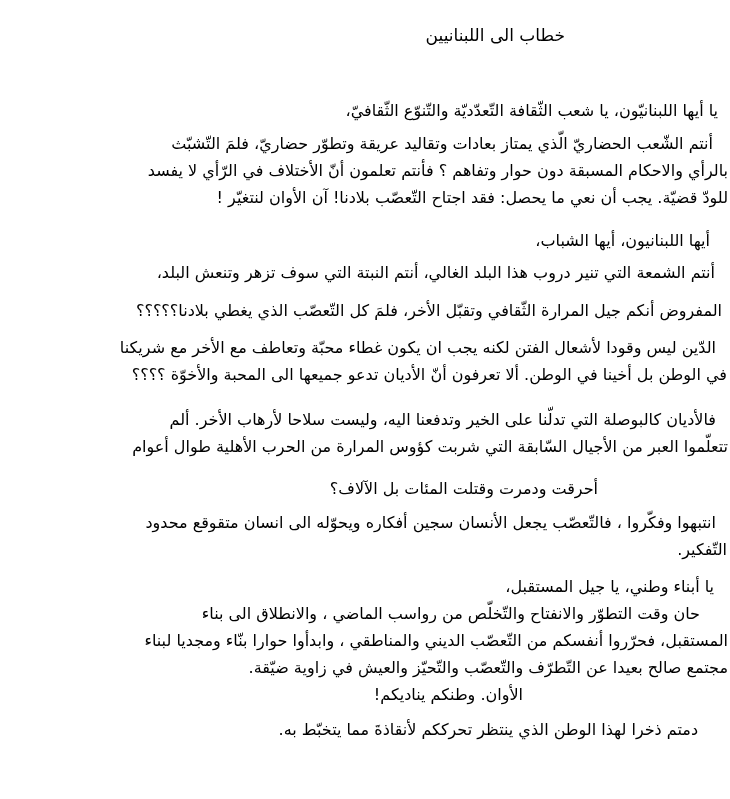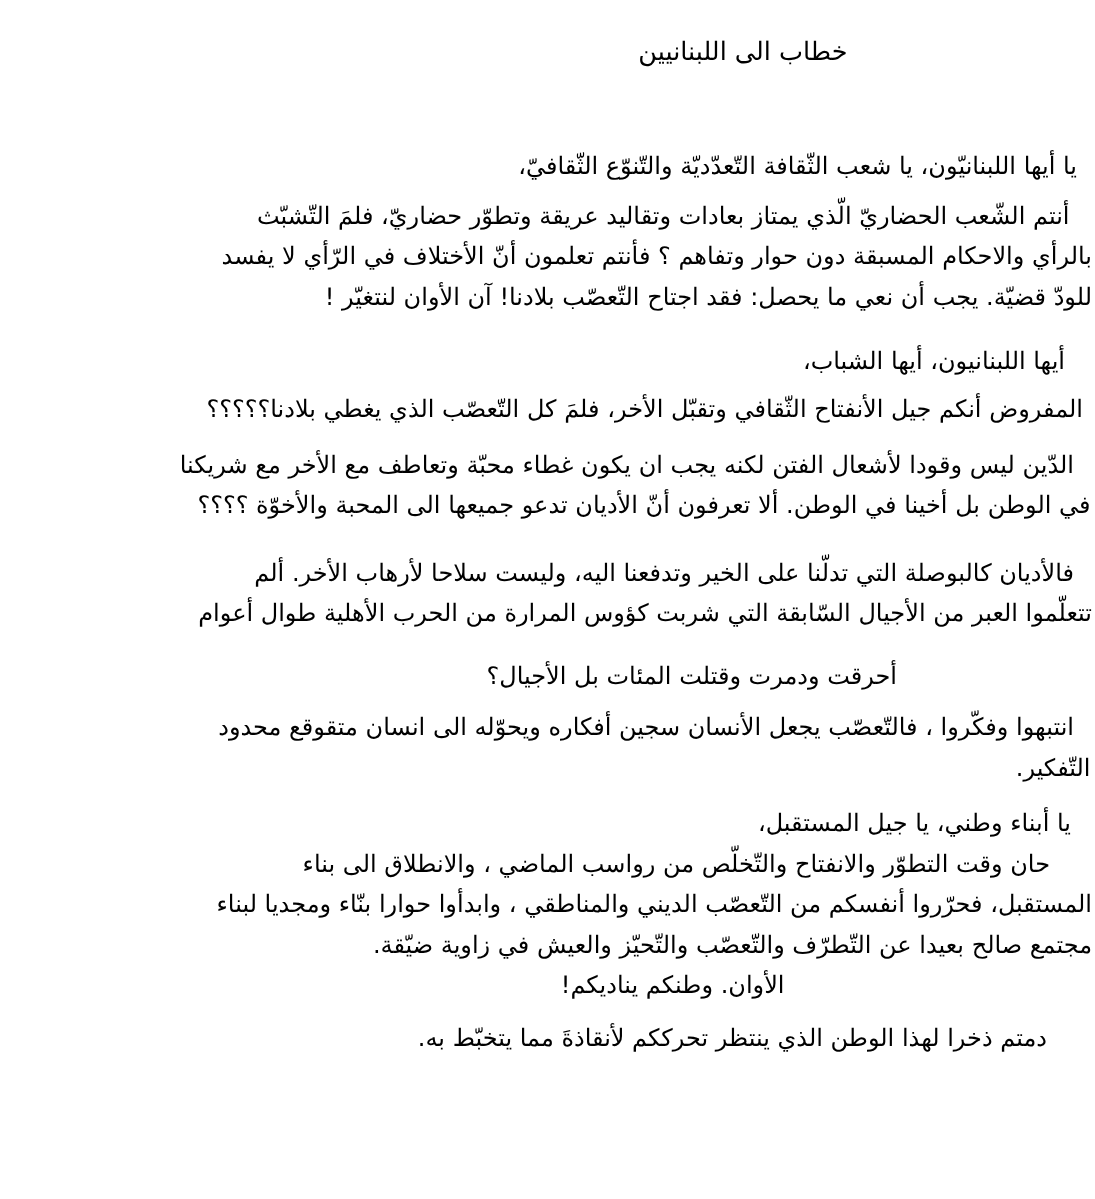--- a/index.html
+++ b/index.html
@@ -54,29 +54,30 @@
 <div class="doc">
   <div class="ln title l1">خطاب الى اللبنانيين</div>
 
   <div class="ln l2">يا أيها اللبنانيّون، يا شعب الثّقافة التّعدّديّة والتّنوّع الثّقافيّ،</div>
 
   <div class="ln l3">أنتم الشّعب الحضاريّ الّذي يمتاز بعادات وتقاليد عريقة وتطوّر حضاريّ، فلمَ التّشبّث</div>
   <div class="ln l4">بالرأي والاحكام المسبقة  دون حوار وتفاهم ؟ فأنتم تعلمون أنّ الأختلاف في الرّأي لا يفسد</div>
   <div class="ln l5">للودّ قضيّة. يجب أن نعي ما يحصل: فقد اجتاح التّعصّب بلادنا! آن الأوان  لنتغيّر !</div>
 
   <div class="ln l6">أيها اللبنانيون، أيها الشباب،</div>
-  <div class="ln l8">المفروض أنكم جيل الأنفتاح الثّقافي وتقبّل الأخر، فلمَ كل التّعصّب الذي يغطي بلادنا؟؟؟؟؟</div>
+  <div class="ln l7">أنتم الشمعة التي تنير دروب هذا البلد الغالي، أنتم النبتة التي سوف تزهر وتنعش البلد،</div>
+  <div class="ln l8">المفروض أنكم جيل المرارة الثّقافي وتقبّل الأخر، فلمَ كل التّعصّب الذي يغطي بلادنا؟؟؟؟؟</div>
 
   <div class="ln l9">الدّين ليس وقودا لأشعال الفتن لكنه يجب ان يكون غطاء محبّة وتعاطف مع الأخر مع شريكنا</div>
   <div class="ln l10">في الوطن بل أخينا في الوطن. ألا تعرفون أنّ الأديان تدعو جميعها الى المحبة والأخوّة ؟؟؟؟</div>
 
   <div class="ln l11">فالأديان كالبوصلة التي تدلّنا على الخير وتدفعنا اليه، وليست سلاحا لأرهاب الأخر. ألم</div>
   <div class="ln l12">تتعلّموا العبر من الأجيال السّابقة التي شربت كؤوس المرارة من الحرب الأهلية طوال أعوام</div>
 
-  <div class="ln l13">أحرقت ودمرت وقتلت المئات بل الأجيال؟</div>
+  <div class="ln l13">أحرقت ودمرت وقتلت المئات بل الآلاف؟</div>
 
   <div class="ln l14">انتبهوا وفكّروا ، فالتّعصّب يجعل الأنسان سجين أفكاره ويحوّله الى انسان متقوقع محدود</div>
   <div class="ln l15">التّفكير.</div>
 
   <div class="ln l16">يا أبناء وطني، يا جيل المستقبل،</div>
 
   <div class="ln l17">حان وقت التطوّر والانفتاح والتّخلّص من رواسب الماضي ، والانطلاق  الى بناء</div>
   <div class="ln l18">المستقبل، فحرّروا أنفسكم من التّعصّب  الديني والمناطقي  ، وابدأوا حوارا بنّاء ومجديا لبناء</div>
   <div class="ln l19">مجتمع صالح بعيدا عن التّطرّف والتّعصّب والتّحيّز والعيش في زاوية ضيّقة.</div>
 

